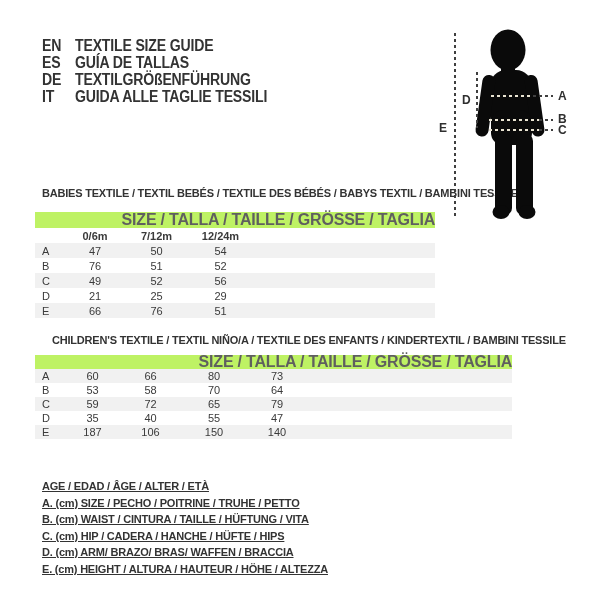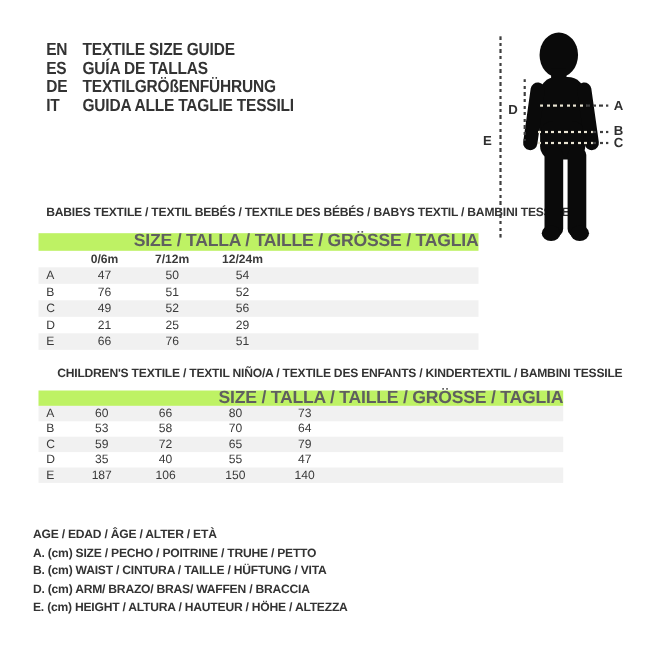--- a/index.html
+++ b/index.html
@@ -28,21 +28,21 @@
   .babies-grid{grid-template-columns:30px 60px 63px 65px 1fr;width:400px;}
   .children-grid{grid-template-columns:30px 55px 61px 66px 60px 1fr;width:477px;}
   .tr.hdr{height:15px;font-weight:600;}
   .tr.datarow{height:15px;}
   .children .tr.hdr,.children .tr.datarow{height:14px;}
   .tr.alt{background:#f1f1f1;}
   .td{text-align:center;}
   .td.lbl{text-align:left;padding-left:7px;}
 
   
-  #legend{position:absolute;left:30px;top:478px;}
+  #legend{position:absolute;left:42px;top:478px;text-decoration:underline;}
   .legend-line{height:16.5px;line-height:16.5px;font-size:11px;}
 </style>
 </head>
 <body>
 
 <div id="page">
 
   <div id="langs">
     <div class="lang-row">
       <span class="lang-code cond">EN</span>
@@ -195,20 +195,23 @@
     <div class="legend-line">
       <span class="cond">AGE / EDAD / ÂGE / ALTER / ETÀ</span>
     </div>
     <div class="legend-line">
       <span class="cond">A. (cm) SIZE / PECHO / POITRINE / TRUHE / PETTO</span>
     </div>
     <div class="legend-line">
       <span class="cond">B. (cm) WAIST / CINTURA / TAILLE / HÜFTUNG / VITA</span>
     </div>
     <div class="legend-line">
+      <span class="cond">C. (cm) HIP / CADERA / HANCHE / HÜFTE / HIPS</span>
+    </div>
+    <div class="legend-line">
       <span class="cond">D. (cm) ARM/ BRAZO/ BRAS/ WAFFEN / BRACCIA</span>
     </div>
     <div class="legend-line">
       <span class="cond">E. (cm) HEIGHT / ALTURA / HAUTEUR / HÖHE / ALTEZZA</span>
     </div>
   </div>
 
 </div>
 
 </body></html>

